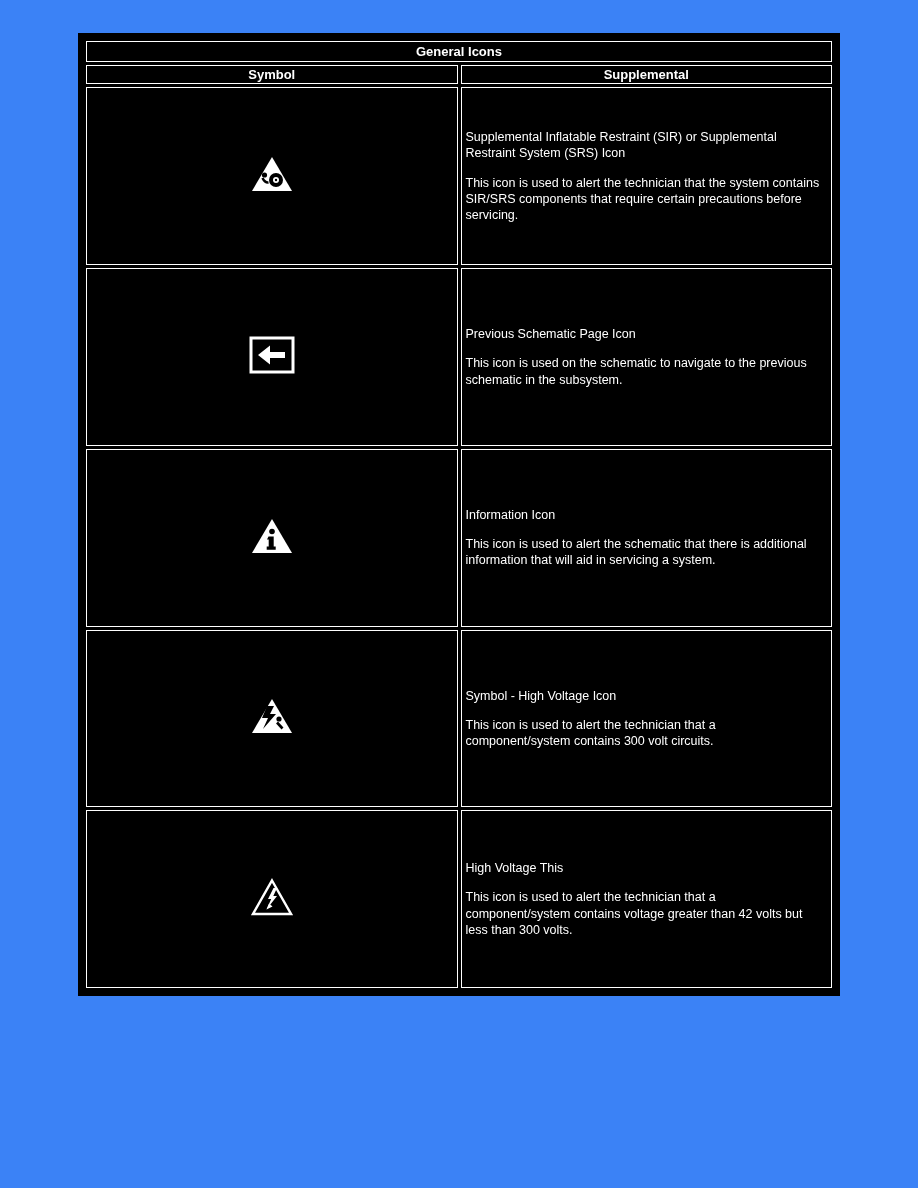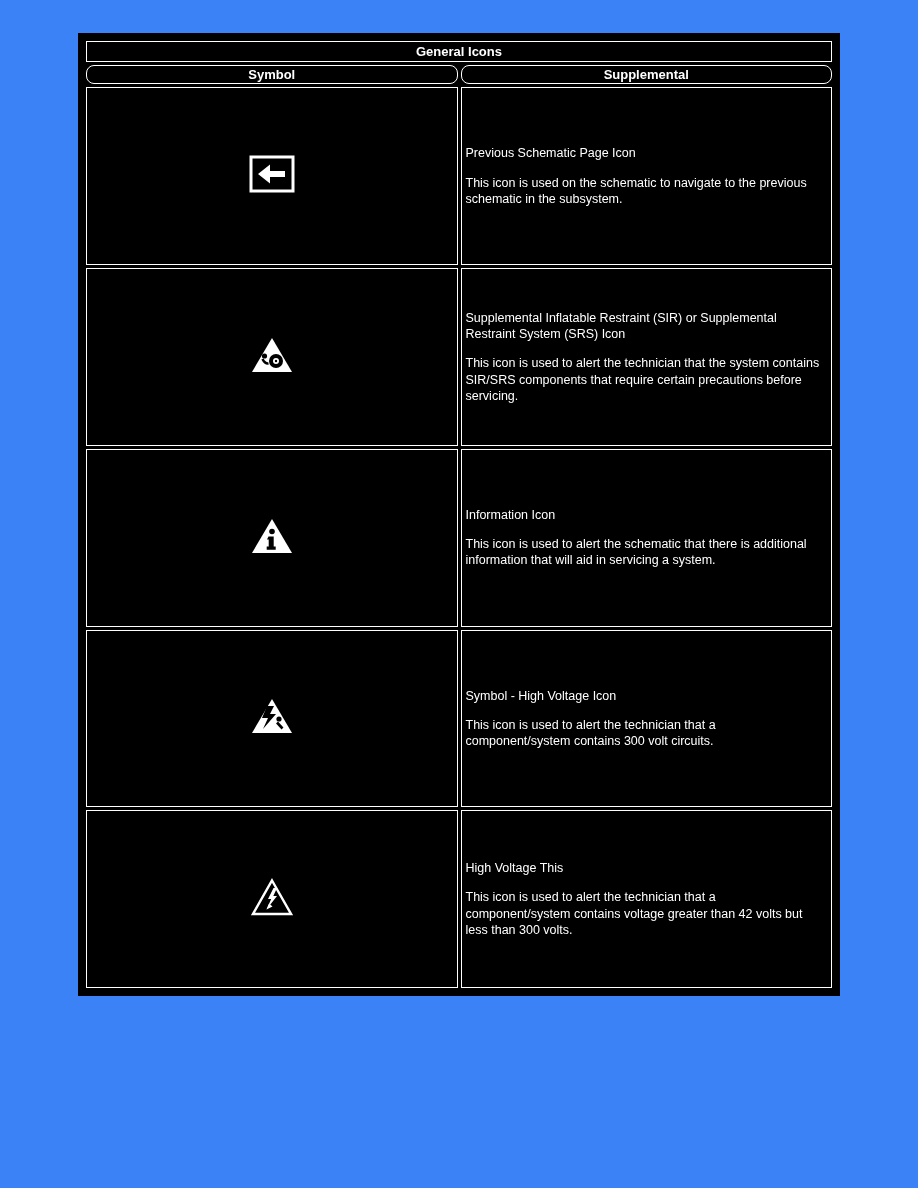--- a/index.html
+++ b/index.html
@@ -43,21 +43,20 @@
     text-align: center;
     height: 18px;
     padding: 2px 0;
   }
   tr.col-header-row th {
     font-weight: bold;
     font-size: 13px;
     text-align: center;
     height: 16px;
     padding: 1px 0;
-    border-radius: 8px;
   }
   .col-symbol { width: 166px; }
   tr.icon-row { height: 176px; }
   td.sym-cell {
     text-align: center;
     vertical-align: middle;
   }
   td.desc-cell {
     vertical-align: middle;
     padding: 8px 10px 8px 4px;
@@ -80,50 +79,50 @@
       </tr>
 
       <tr class="col-header-row">
         <th class="col-symbol">Symbol</th>
         <th class="col-desc">Supplemental</th>
       </tr>
 
       <tr class="icon-row">
         <td class="sym-cell">
           <span class="icon-wrap">
-            <svg width="46" height="38" viewBox="0 0 46 38" aria-hidden="true">
-              <rect x="2" y="2" width="42" height="34" fill="#000000" stroke="#ffffff" stroke-width="3"></rect>
-              <polygon points="36,16 21,16 21,9.5 9,19 21,28.5 21,22 36,22" fill="#ffffff"></polygon>
-            </svg>
-          </span>
-        </td>
-        <td class="desc-cell">
-          <div>Previous Schematic Page Icon</div>
-          <div class="desc-gap"></div>
-          <div>This icon is used on the schematic to navigate to the previous schematic in the subsystem.</div>
-        </td>
-      </tr>
-
-      <tr class="icon-row">
-        <td class="sym-cell">
-          <span class="icon-wrap">
             <svg width="42" height="36" viewBox="0 0 42 36" aria-hidden="true">
               <polygon points="21,1 41,35 1,35" fill="#ffffff"></polygon>
               <circle cx="25" cy="24" r="7" fill="#000000"></circle>
               <circle cx="25" cy="24" r="3" fill="#ffffff"></circle>
               <circle cx="25" cy="24" r="1.2" fill="#000000"></circle>
               <circle cx="13.5" cy="19" r="2.6" fill="#000000"></circle>
               <path d="M11.5 22 q2.5 5 6 4.5" stroke="#000000" stroke-width="2.6" fill="none"></path>
             </svg>
           </span>
         </td>
         <td class="desc-cell">
           <div>Supplemental Inflatable Restraint (SIR) or Supplemental Restraint System (SRS) Icon</div>
           <div class="desc-gap"></div>
           <div>This icon is used to alert the technician that the system contains SIR/SRS components that require certain precautions before servicing.</div>
+        </td>
+      </tr>
+
+      <tr class="icon-row">
+        <td class="sym-cell">
+          <span class="icon-wrap">
+            <svg width="46" height="38" viewBox="0 0 46 38" aria-hidden="true">
+              <rect x="2" y="2" width="42" height="34" fill="#000000" stroke="#ffffff" stroke-width="3"></rect>
+              <polygon points="36,16 21,16 21,9.5 9,19 21,28.5 21,22 36,22" fill="#ffffff"></polygon>
+            </svg>
+          </span>
+        </td>
+        <td class="desc-cell">
+          <div>Previous Schematic Page Icon</div>
+          <div class="desc-gap"></div>
+          <div>This icon is used on the schematic to navigate to the previous schematic in the subsystem.</div>
         </td>
       </tr>
 
       <tr class="icon-row">
         <td class="sym-cell">
           <span class="icon-wrap">
             <svg width="42" height="36" viewBox="0 0 42 36" aria-hidden="true">
               <polygon points="21,1 41,35 1,35" fill="#ffffff"></polygon>
               <circle cx="21" cy="13.5" r="2.8" fill="#000000"></circle>
               <path d="M17.5 18.5 h5.2 v10 h2 v3.2 h-9 v-3.2 h2 v-7 h-1.7 z" fill="#000000"></path>

